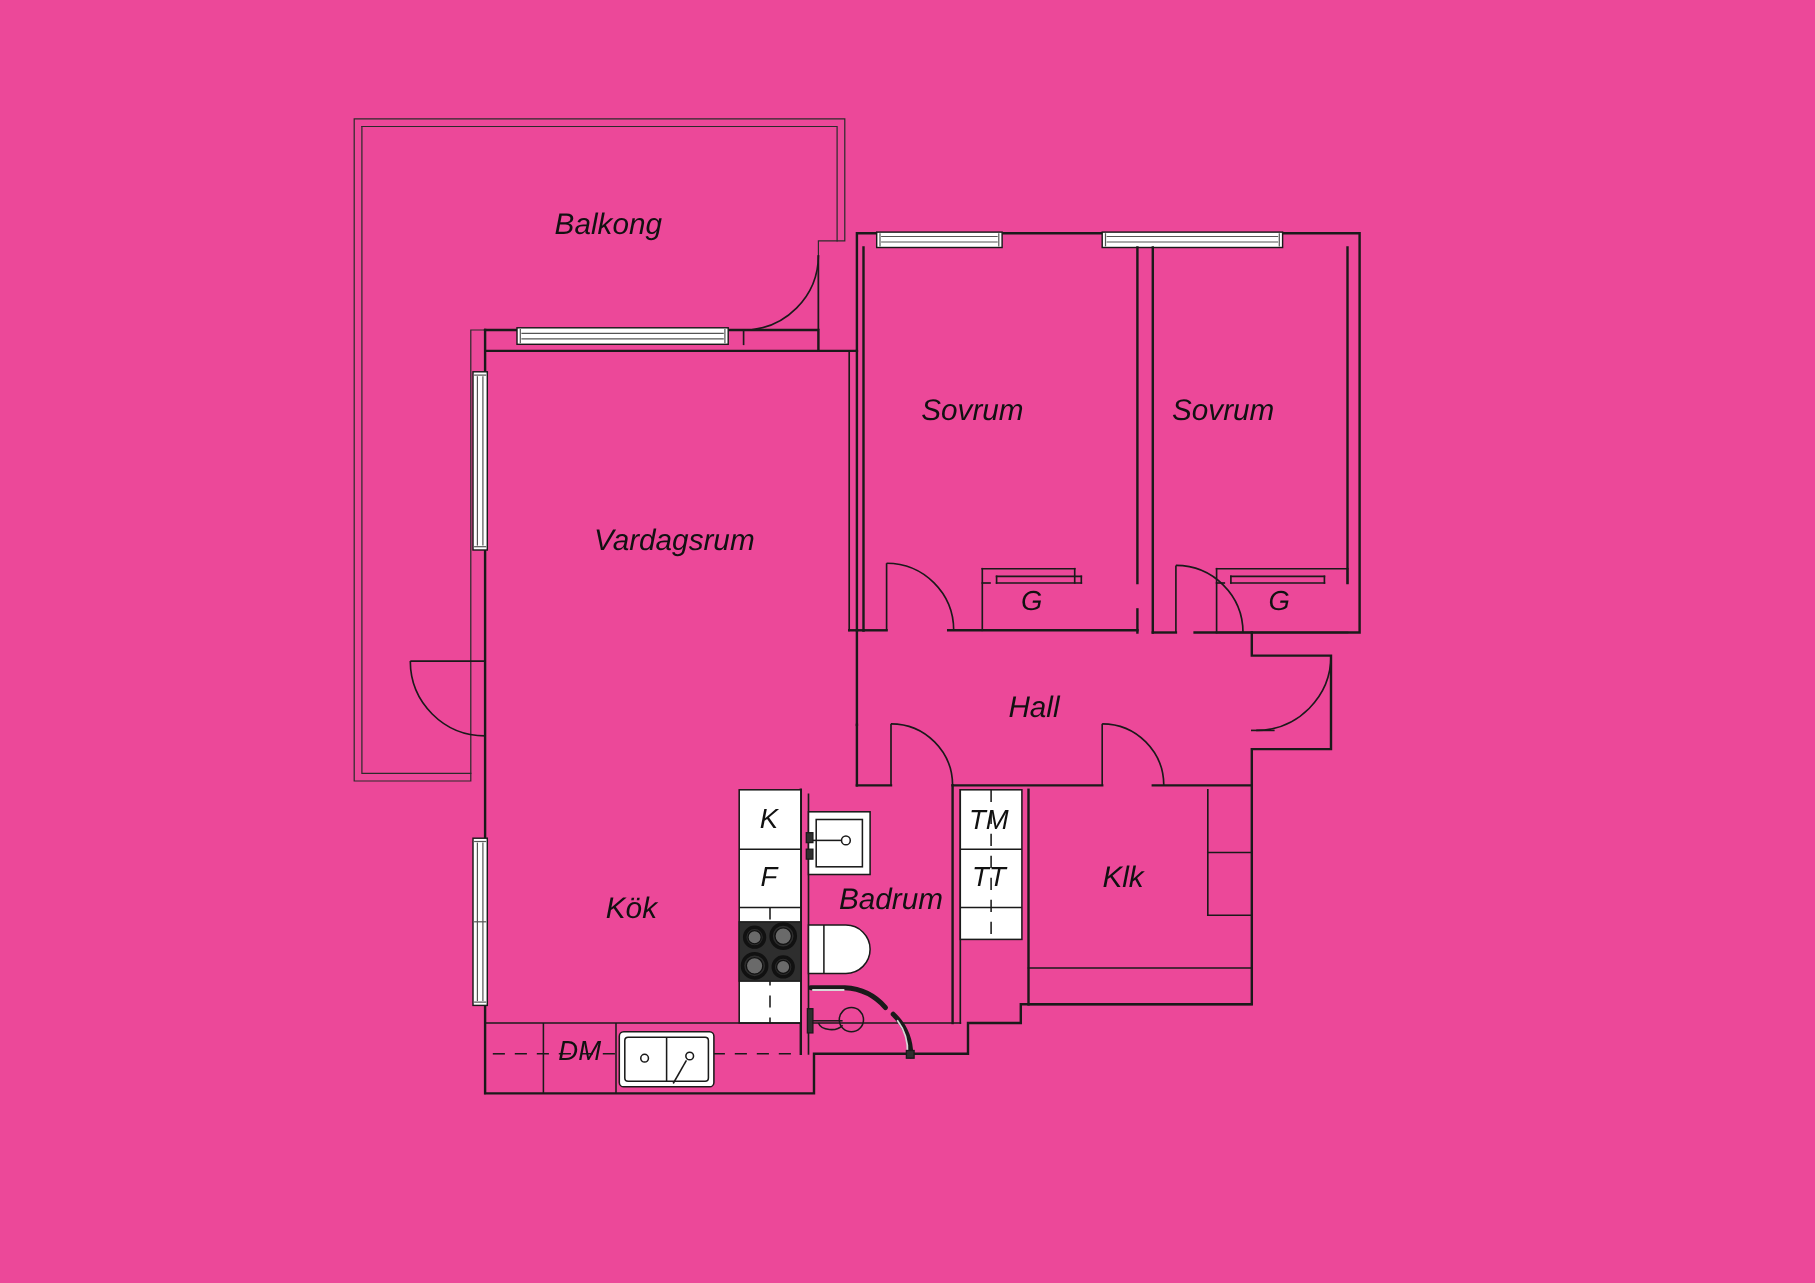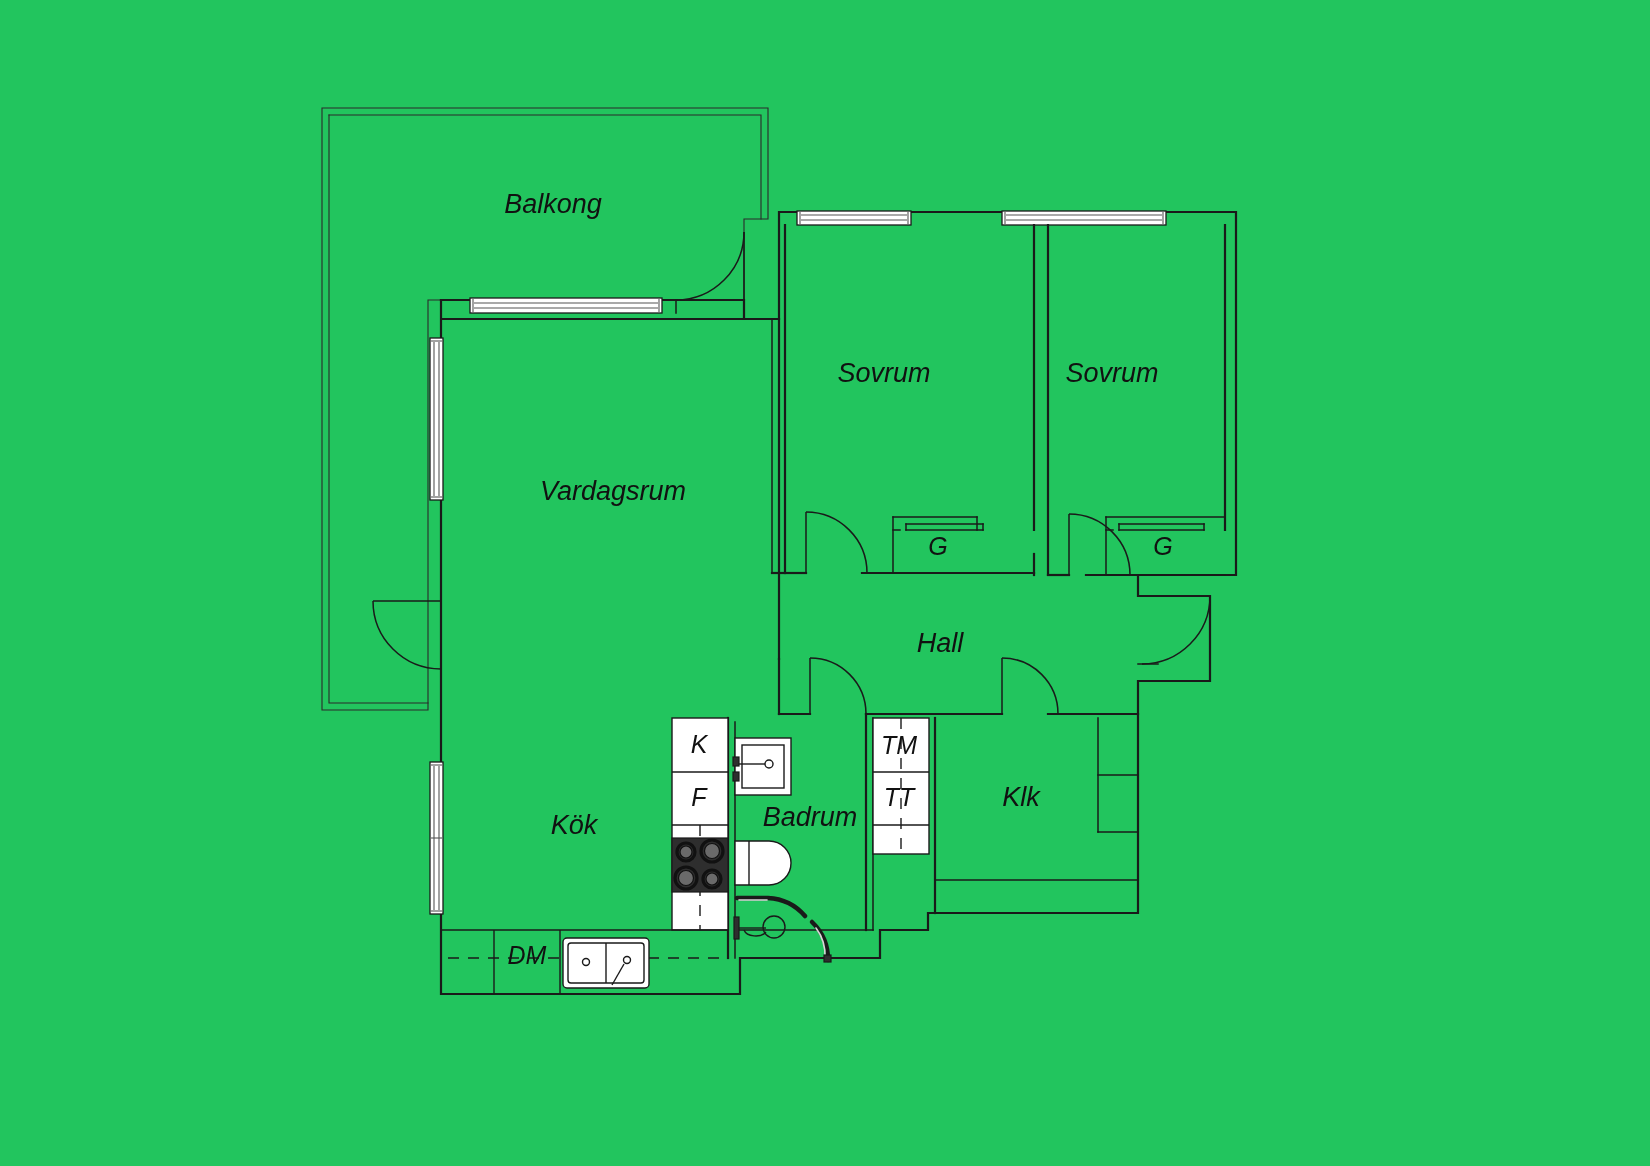--- a/index.html
+++ b/index.html
@@ -10,21 +10,21 @@
   body {
     width: 1650px;
     height: 1166px;
     font-family: "Liberation Sans", sans-serif;
     overflow: hidden;
   }
   #floorplan-root {
     position: relative;
     width: 1650px;
     height: 1166px;
-    background: #22c55e;
+    background: #ec4899;
   }
   svg#plan {
     display: block;
     width: 1650px;
     height: 1166px;
   }
   .wall {
     fill: none;
     stroke: #1a1a1a;
     stroke-width: 2.2;

